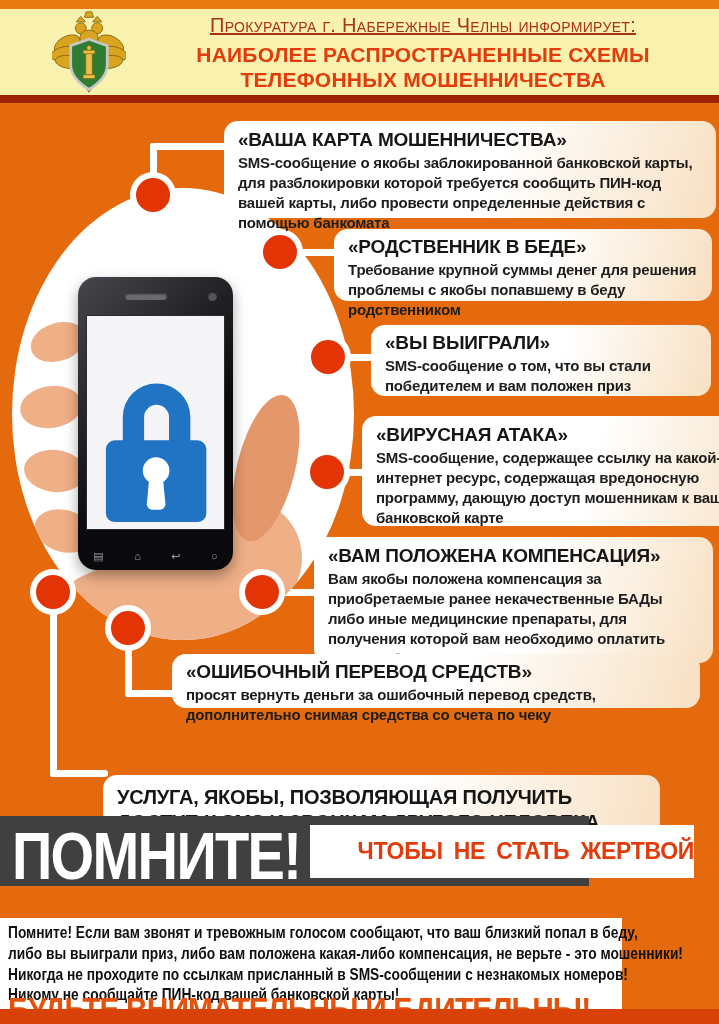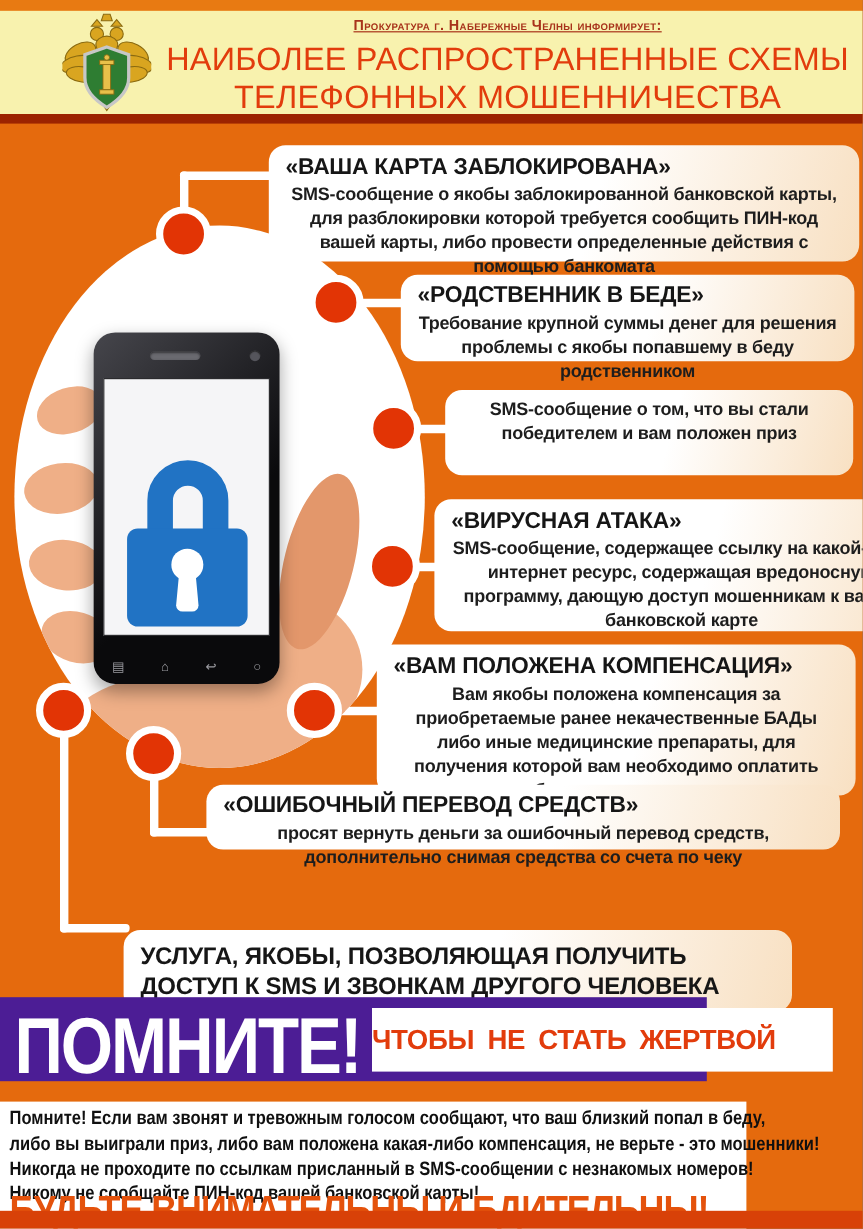--- a/index.html
+++ b/index.html
@@ -8,24 +8,24 @@
     background:#E56A0D;font-family:"Liberation Sans",sans-serif;
     -webkit-font-smoothing:antialiased;
   }
   
   .top-strip{position:absolute;left:0;top:0;width:719px;height:9px;background:#E87A12;}
   .header-band{position:absolute;left:0;top:9px;width:719px;height:86px;background:#F8F2AE;}
   .maroon-strip{position:absolute;left:0;top:95px;width:719px;height:8px;background:#9C2300;}
   .emblem{position:absolute;left:52px;top:10px;width:74px;height:84px;}
   .header-text{position:absolute;left:135px;right:8px;top:14px;text-align:center;}
   .header-org{
-    font-size:12px;font-weight:bold;color:#A8331B;font-variant:small-caps;
+    font-size:20px;font-weight:normal;color:#A8331B;font-variant:small-caps;
     text-decoration:underline;letter-spacing:.3px;margin-bottom:5px;
   }
-  .header-title{font-size:27px;font-weight:normal;color:#E23C0C;line-height:1.2;letter-spacing:.2px;}
+  .header-title{font-size:21px;font-weight:bold;color:#E23C0C;line-height:1.2;letter-spacing:.2px;}
   
   .blob{
     position:absolute;left:12px;top:188px;width:342px;height:452px;background:#fff;
     border-radius:50%;overflow:hidden;
   }
   .skin{position:absolute;background:#EFAF87;border-radius:50%;}
   .skin.shade{background:#E3976B;}
   
   .phone{
     position:absolute;left:66px;top:89px;width:155px;height:293px;border-radius:18px;
@@ -51,31 +51,31 @@
     background:#E23405;border:6px solid #fff;box-sizing:content-box;
     transform:translate(-23px,-23px);
   }
   .cline{position:absolute;background:#fff;border-radius:3px;}
   
   .box{
     position:absolute;background:linear-gradient(105deg,#ffffff 55%,#F8E0C2 100%);
     border-radius:14px;padding:8px 14px;box-sizing:border-box;color:#161616;
   }
   .box-title{font-size:19px;font-weight:bold;letter-spacing:-.2px;margin-bottom:2px;}
-  .box-desc{font-size:15px;font-weight:bold;line-height:1.34;letter-spacing:-.2px;color:#1d1d1d;text-align:center;}
+  .box-desc{font-size:15px;font-weight:bold;line-height:1.34;letter-spacing:-.2px;color:#1d1d1d;}
   .box.big .box-title{font-size:20px;line-height:1.25;letter-spacing:-.2px;}
   
-  .remember-band{position:absolute;left:0;top:816px;width:589px;height:70px;background:#4c1d95;margin-top:15px;}
+  .remember-band{position:absolute;left:0;top:816px;width:589px;height:70px;background:#404040;}
   .remember-word{
     position:absolute;left:12px;top:2px;color:#fff;font-weight:bold;font-size:66px;
     transform:scale(.85,1);transform-origin:left top;letter-spacing:-2px;white-space:nowrap;
   }
   .remember-box{
     position:absolute;left:310px;top:9px;width:384px;height:53px;background:#fff;
-    display:flex;flex-direction:column;justify-content:center;text-align:left;
+    display:flex;flex-direction:column;justify-content:center;text-align:right;
   }
   .remember-box div{
     color:#E23C0C;font-weight:bold;font-size:23px;line-height:1.14;word-spacing:5px;letter-spacing:-.3px;
   }
   
   .footer-white{position:absolute;left:0;top:886px;width:622px;height:120px;background:#ffffff;margin-top:32px;}
   .footer-lines{
     position:absolute;left:8px;top:5px;width:714px;
     transform:scaleX(.86);transform-origin:left top;
   }
@@ -175,30 +175,31 @@
 
   <div class="node" style="left:153px;top:195px;"></div>
   <div class="node" style="left:280px;top:252px;"></div>
   <div class="node" style="left:328px;top:357px;"></div>
   <div class="node" style="left:327px;top:472px;"></div>
   <div class="node" style="left:262px;top:592px;"></div>
   <div class="node" style="left:128px;top:628px;"></div>
   <div class="node" style="left:53px;top:592px;"></div>
 
   <div class="box" style="left:224px;top:121px;width:492px;height:97px;">
-    <div class="box-title">«ВАША КАРТА ЗАБЛОКИРОВАНА»</div>
+    <div class="box-title">«ВАША КАРТА МОШЕННИЧЕСТВА»</div>
     <div class="box-desc">SMS-сообщение о якобы заблокированной банковской карты, для разблокировки которой требуется сообщить ПИН-код вашей карты, либо провести определенные действия с помощью банкомата</div>
   </div>
 
   <div class="box" style="left:334px;top:229px;width:378px;height:72px;padding-top:7px;">
     <div class="box-title">«РОДСТВЕННИК В БЕДЕ»</div>
     <div class="box-desc">Требование крупной суммы денег для решения проблемы с якобы попавшему в беду родственником</div>
   </div>
 
   <div class="box" style="left:371px;top:325px;width:340px;height:71px;padding-top:7px;">
+    <div class="box-title">«ВЫ ВЫИГРАЛИ»</div>
     <div class="box-desc">SMS-сообщение о том, что вы стали победителем и вам положен приз</div>
   </div>
 
   <div class="box" style="left:362px;top:416px;width:412px;height:110px;">
     <div class="box-title">«ВИРУСНАЯ АТАКА»</div>
     <div class="box-desc">SMS-сообщение, содержащее ссылку на какой-либо интернет ресурс, содержащая вредоносную программу, дающую доступ мошенникам к вашей банковской карте</div>
   </div>
 
   <div class="box" style="left:314px;top:537px;width:399px;height:126px;">
     <div class="box-title">«ВАМ ПОЛОЖЕНА КОМПЕНСАЦИЯ»</div>

